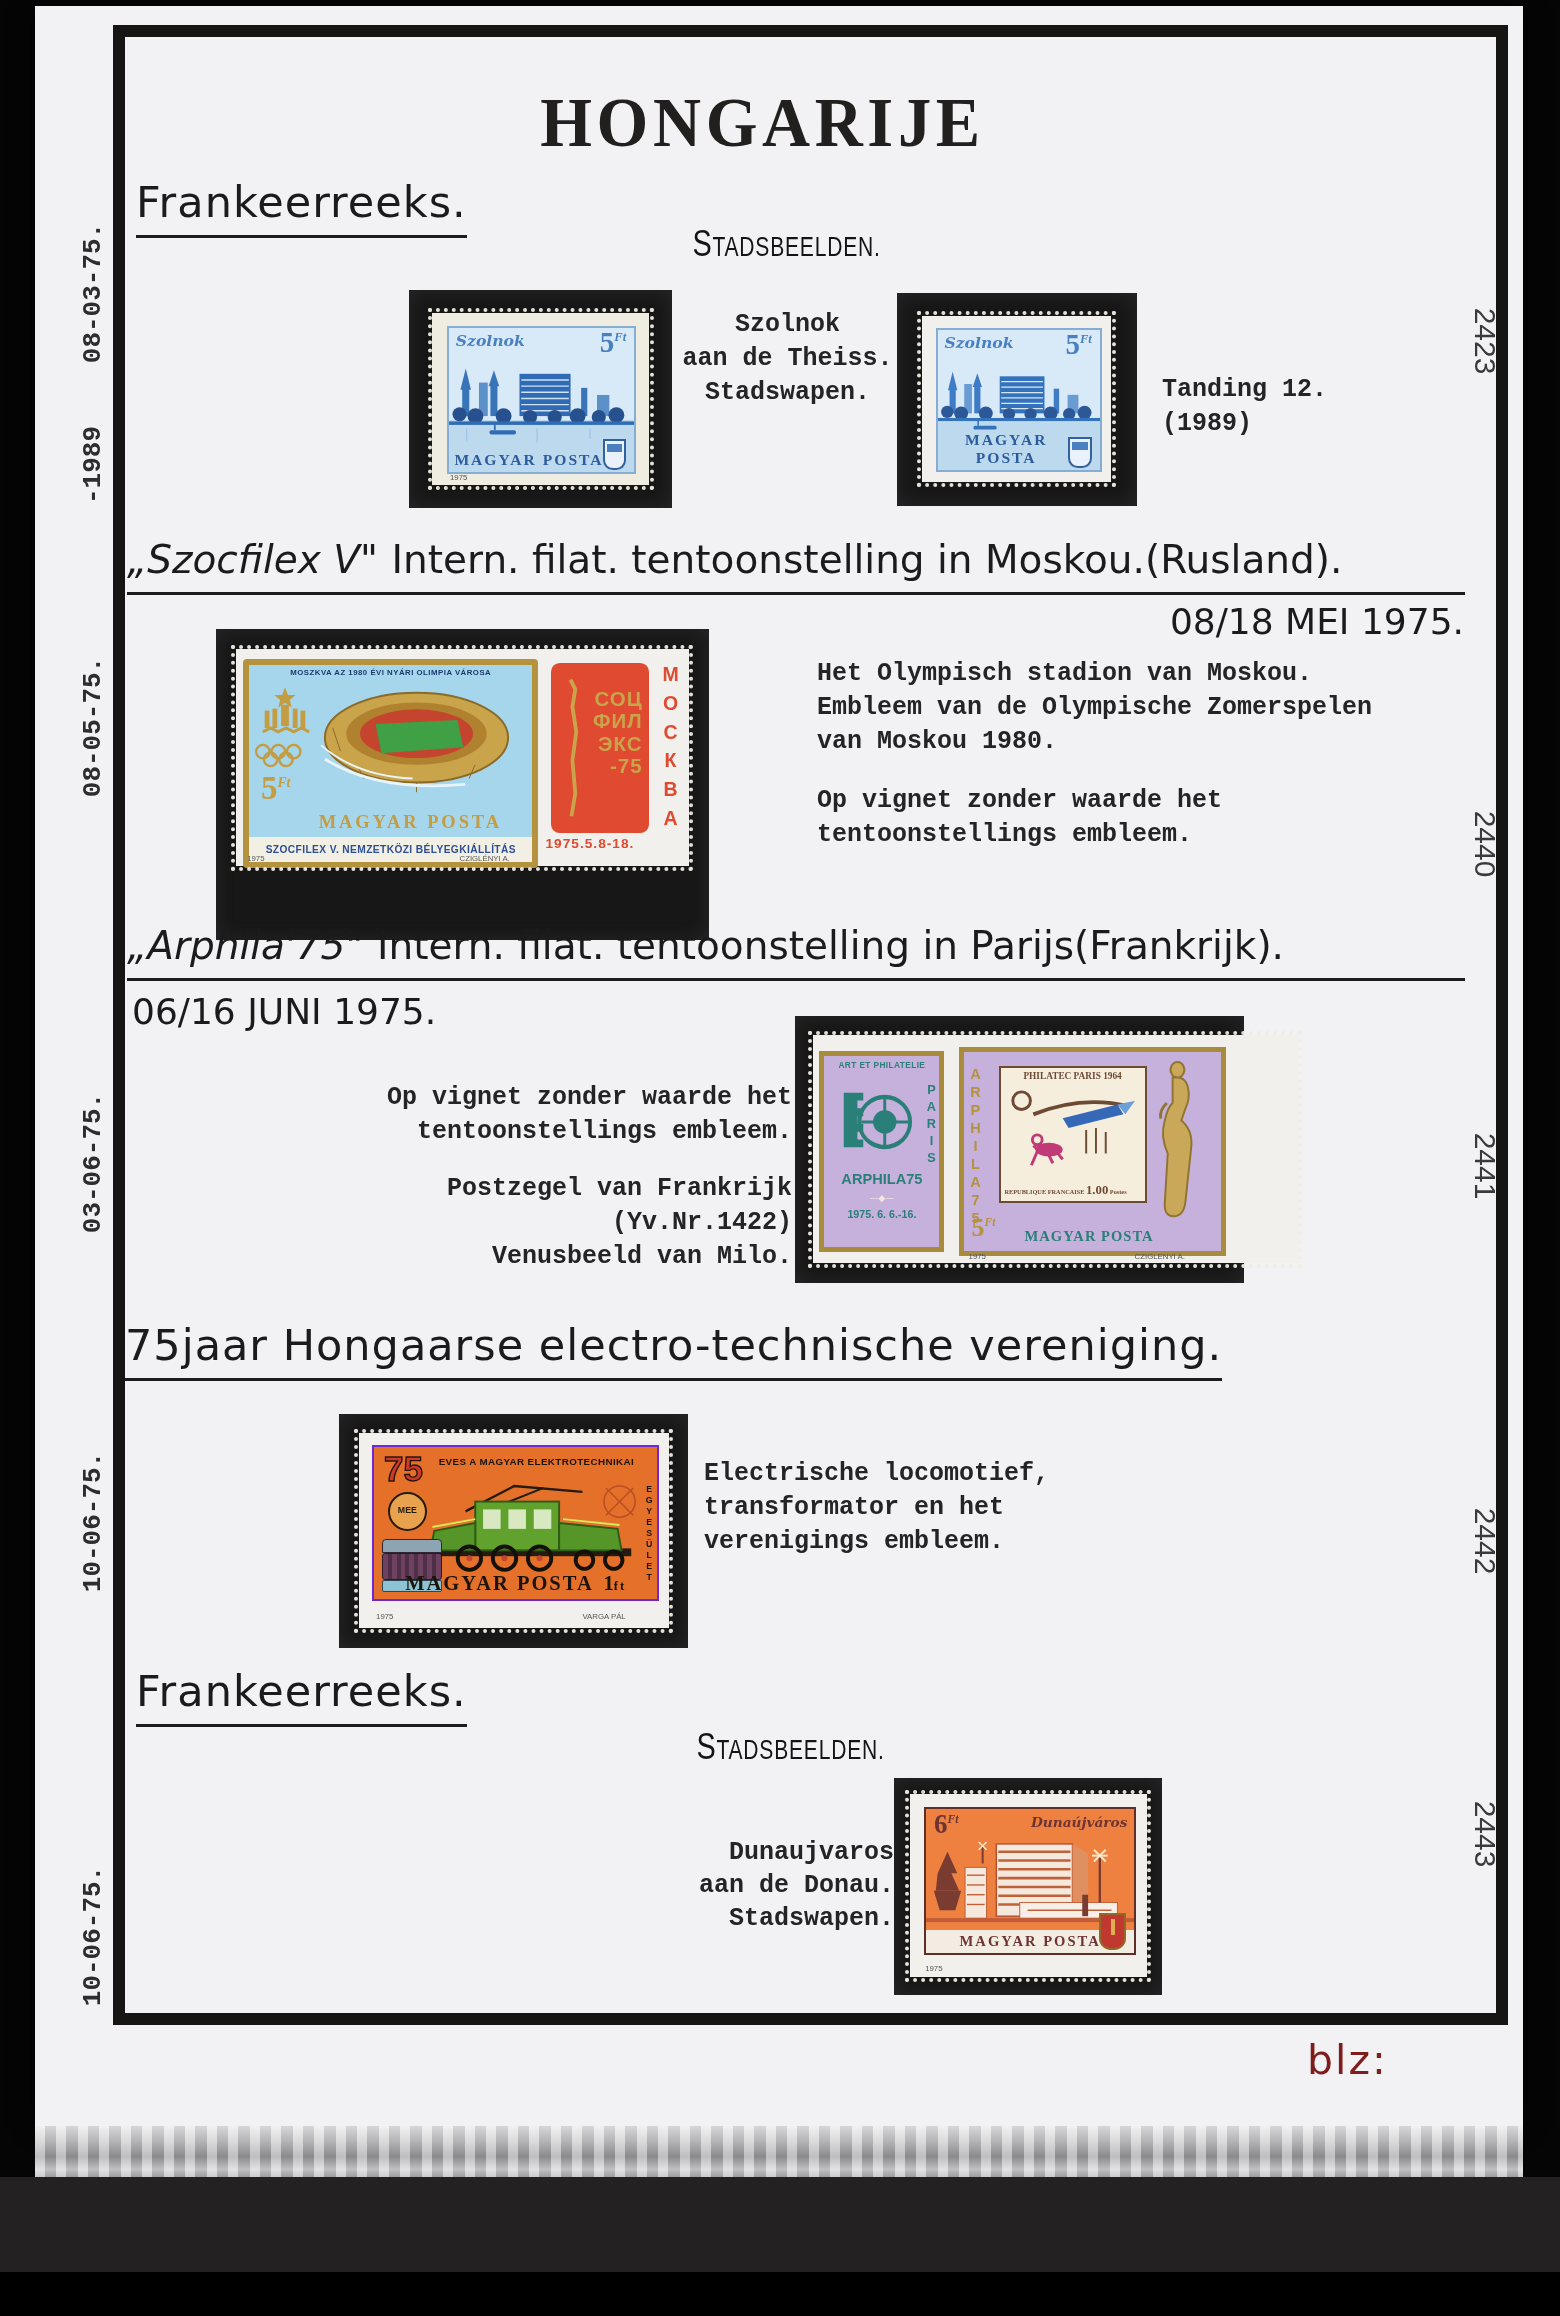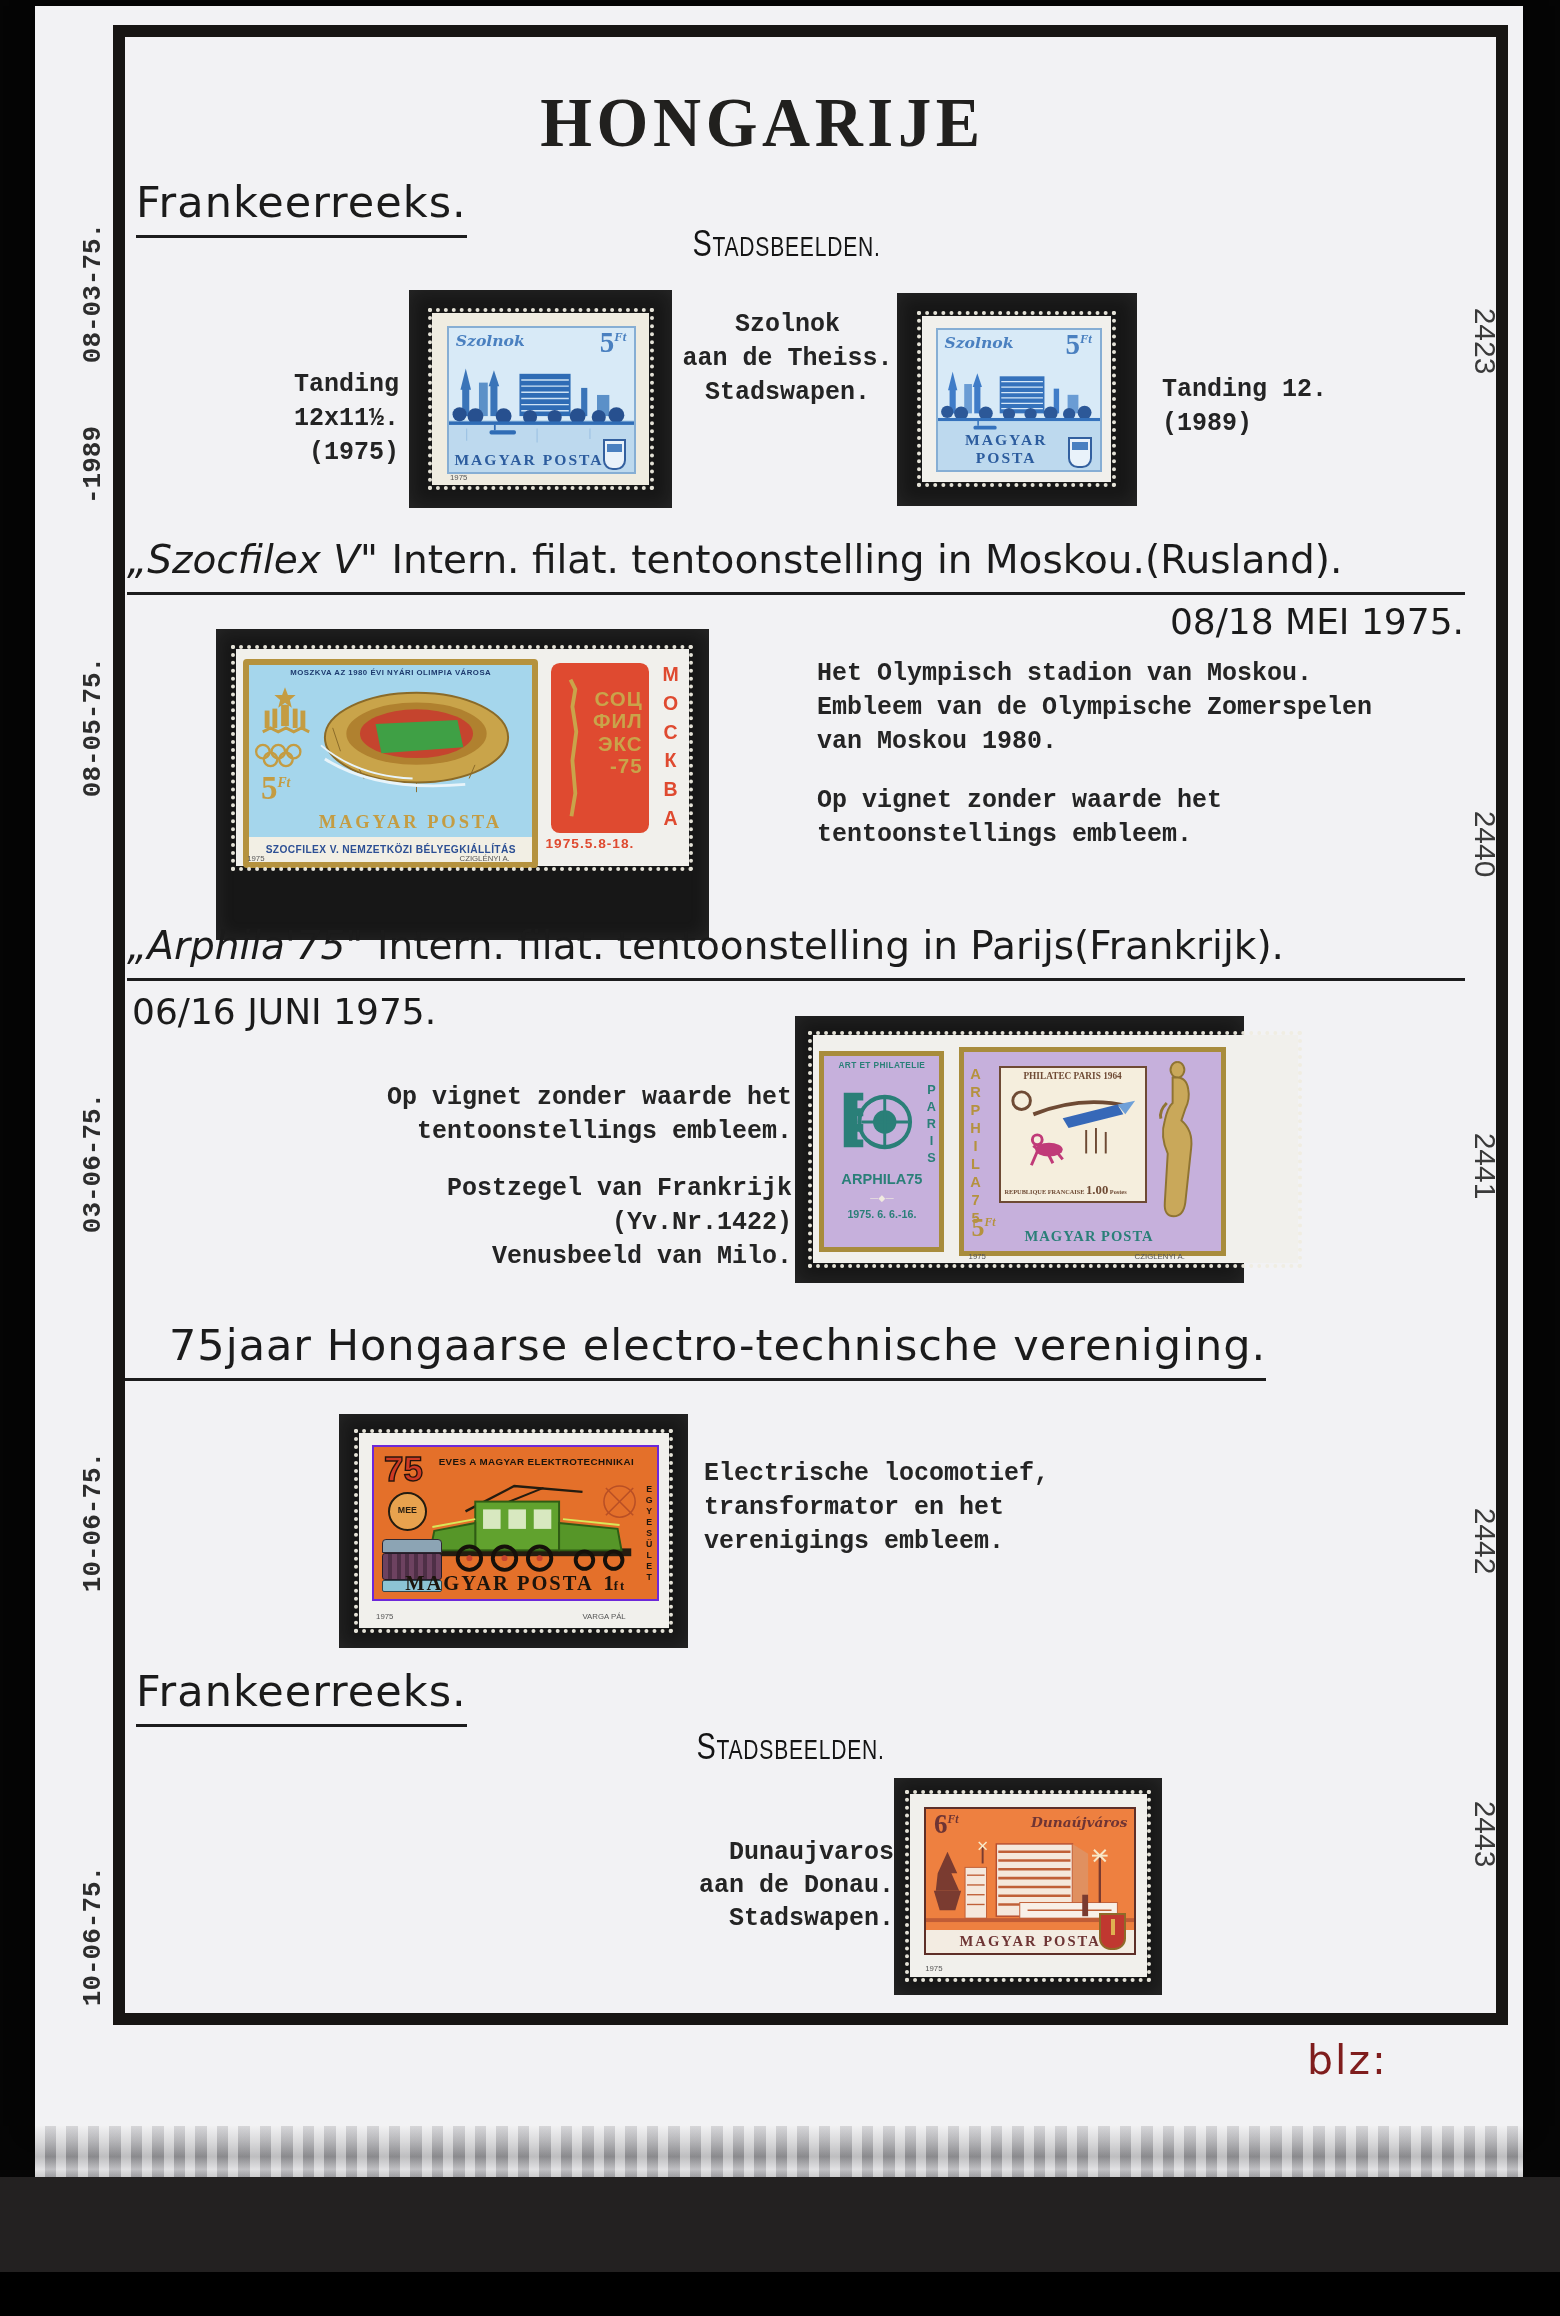--- a/index.html
+++ b/index.html
@@ -146,24 +146,20 @@
 
   <div class="abs rot rot-r" style="left:1450px;top:335px;">2423</div>
   <div class="abs rot rot-r" style="left:1450px;top:838px;">2440</div>
   <div class="abs rot rot-r" style="left:1450px;top:1160px;">2441</div>
   <div class="abs rot rot-r" style="left:1450px;top:1535px;">2442</div>
   <div class="abs rot rot-r" style="left:1450px;top:1828px;">2443</div>
 
   <div class="abs hand head" style="left:101px;top:171px;">Frankeerreeks.</div>
   <div class="abs capshead" style="left:605px;top:217px;width:293px;">STADSBEELDEN.</div>
 
-  <div class="abs type t-right" style="left:146px;top:362px;width:218px;">
-    <span class="ln">Tanding 12x11½.</span>
-    <span class="ln">(1975)</span>
-  </div>
 
   <div class="abs type t-center" style="left:606px;top:302px;width:293px;">
     <span class="ln">Szolnok</span>
     <span class="ln">aan de Theiss.</span>
     <span class="ln">Stadswapen.</span>
   </div>
 
   <div class="abs type" style="left:1127px;top:367px;">
     <span class="ln">Tanding 12.</span>
     <span class="ln">(1989)</span>
@@ -397,21 +393,21 @@
           <path d="M14 46 q-8 8 -6 16" fill="none" stroke="#8f7432" stroke-width="3"></path>
         </svg>
         <span class="arp-val"><span>5</span><span class="ft">Ft</span></span>
         <span class="arp-country">MAGYAR POSTA</span>
       </div>
       <span class="micro" style="left:156px;bottom:2px;">1975</span>
       <span class="micro" style="left:322px;bottom:2px;">CZIGLENYI A.</span>
     </div>
   </div>
 
-  <div class="abs hand head" style="left:90px;top:1314px;padding-left:44px;">75jaar Hongaarse electro-technische vereniging.</div>
+  <div class="abs hand head" style="left:90px;top:1314px;">75jaar Hongaarse electro-technische vereniging.</div>
 
   <div class="abs type" style="left:669px;top:1451px;">
     <span class="ln">Electrische locomotief,</span>
     <span class="ln">transformator en het</span>
     <span class="ln">verenigings embleem.</span>
   </div>
 
   <div class="mount" style="left:304px;top:1408px;width:349px;height:234px;">
     <div class="paper wh" style="left:19.5px;top:19.5px;width:310px;height:195px;">
       <div class="design loco-design" style="left:13.7px;top:11.7px;width:283px;height:152px;">

